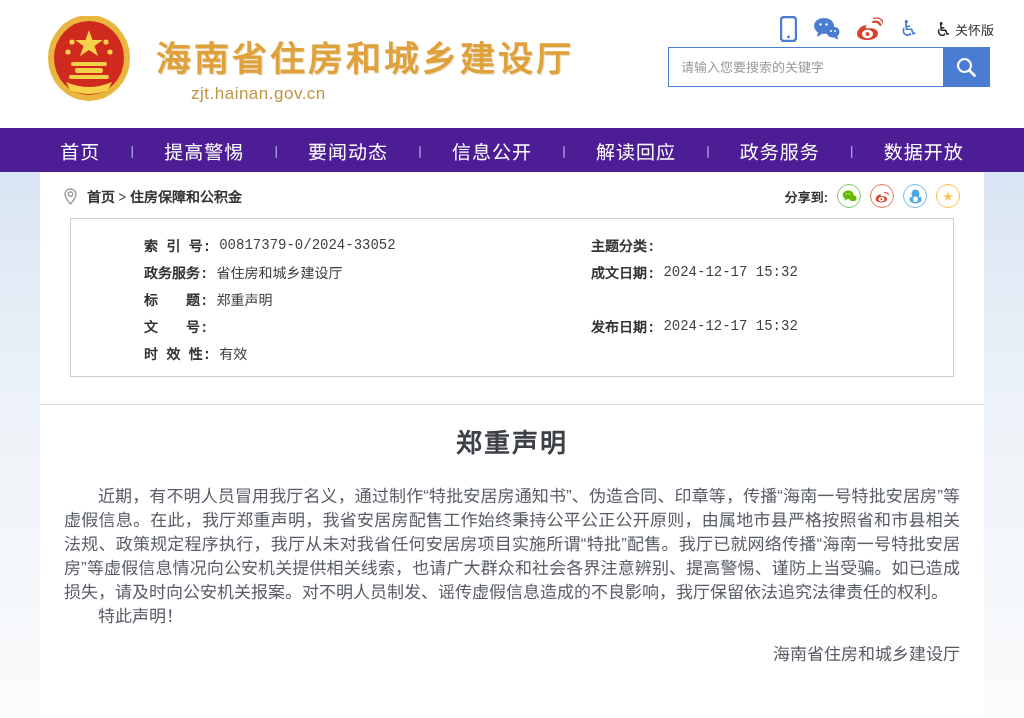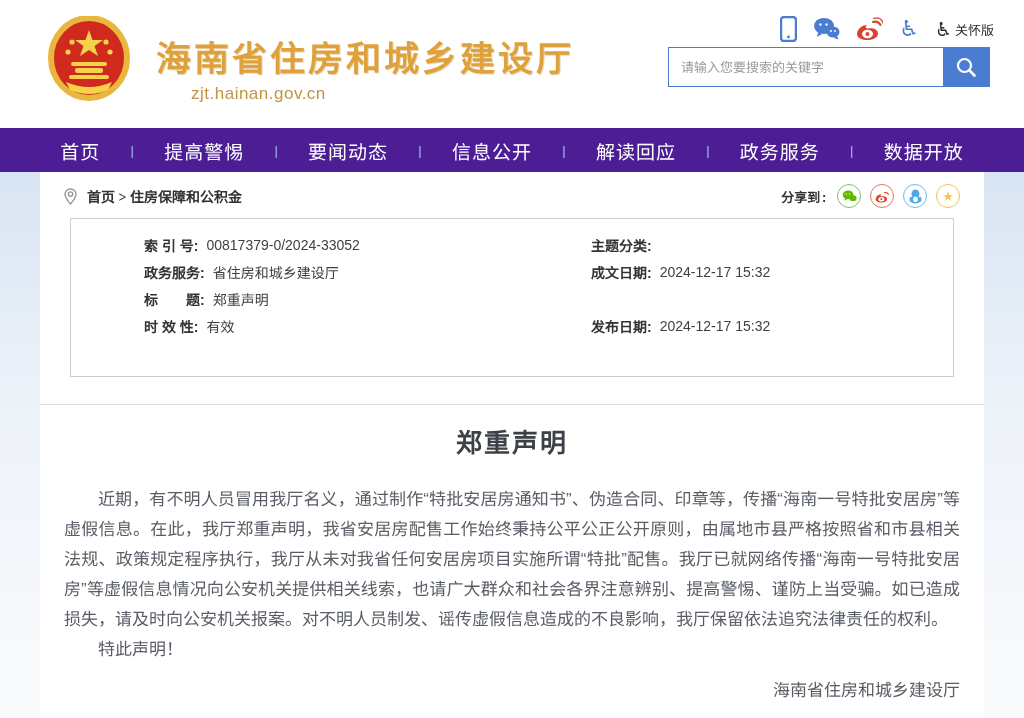--- a/index.html
+++ b/index.html
@@ -72,50 +72,50 @@
   .crumb-row {
     height:40px; display:flex; align-items:center; justify-content:space-between;
     padding-top:8px;
   }
   .crumb { display:flex; align-items:center; gap:10px; }
   .crumb-text {
     font-family:"Liberation Serif","DejaVu Serif",serif;
     font-weight:bold; font-size:14px; color:#333;
   }
   .share { display:flex; align-items:center; gap:9px; }
-  .share-label { font-size:13px; font-weight:bold; color:#333; font-family:Liberation Mono, monospace; }
+  .share-label { font-size:13px; font-weight:bold; color:#333; font-family:Liberation Sans, sans-serif; }
   .share-circle {
     width:24px; height:24px; border-radius:50%; display:flex;
     align-items:center; justify-content:center; cursor:pointer; background:#fff;
   }
   .sc-wechat { border:1.5px solid #7cc465; }
   .sc-weibo  { border:1.5px solid #e6735a; }
   .sc-qq     { border:1.5px solid #74b6e4; }
   .sc-star   { border:1.5px solid #f0c24b; color:#f3c850; font-size:13px; }
 
   .meta-box {
     margin:6px 6px 0 6px; border:1px solid #ccc; padding:12px 0 10px 0;
     display:grid; grid-template-columns:520px 1fr;
   }
-  .meta-col { display:flex; flex-direction:column; }
+  .meta-col { display:flex; flex-direction:column;font-family:Liberation Mono, monospace; }
   .meta-row { height:27px; display:flex; align-items:center; font-size:14px; }
   .meta-col-left .meta-row { padding-left:73px; }
   .meta-label { font-weight:bold; color:#333; white-space:pre; }
   .meta-value { color:#404040; margin-left:8px; white-space:pre; }
 
   .divider { border:none; border-top:1px solid #ddd; margin:27px -24px 0 -24px; }
 
   .article-title {
     margin-top:17px; text-align:center;
     font-family:"Liberation Serif","DejaVu Serif",serif;
     font-size:26px; font-weight:bold; color:#3d4147; letter-spacing:2px;
   }
   .article-body { margin-top:26px; }
   .article-body p {
-    font-size:17px; color:#595e66; line-height:30px;
+    font-size:17px; color:#595e66; line-height:24px;
     text-align:justify; text-indent:2em;
   }
   .signature { margin-top:8px; text-align:right; }
   .signature div { font-size:17px; color:#585c64; line-height:35px; }
 </style>
 </head>
 <body>
 
 <div class="header">
   <svg class="logo" viewBox="0 0 82 88">
@@ -241,20 +241,24 @@
         </div>
         <div class="meta-row">
           <span class="meta-label">政务服务:</span>
           <span class="meta-value">省住房和城乡建设厅</span>
         </div>
         <div class="meta-row">
           <span class="meta-label">标　　题:</span>
           <span class="meta-value">郑重声明</span>
         </div>
         <div class="meta-row">
+          <span class="meta-label">文　　号:</span>
+          <span class="meta-value"></span>
+        </div>
+        <div class="meta-row">
           <span class="meta-label">时 效 性:</span>
           <span class="meta-value">有效</span>
         </div>
       </div>
       <div class="meta-col meta-col-right">
         <div class="meta-row">
           <span class="meta-label">主题分类:</span>
           <span class="meta-value"></span>
         </div>
         <div class="meta-row">

